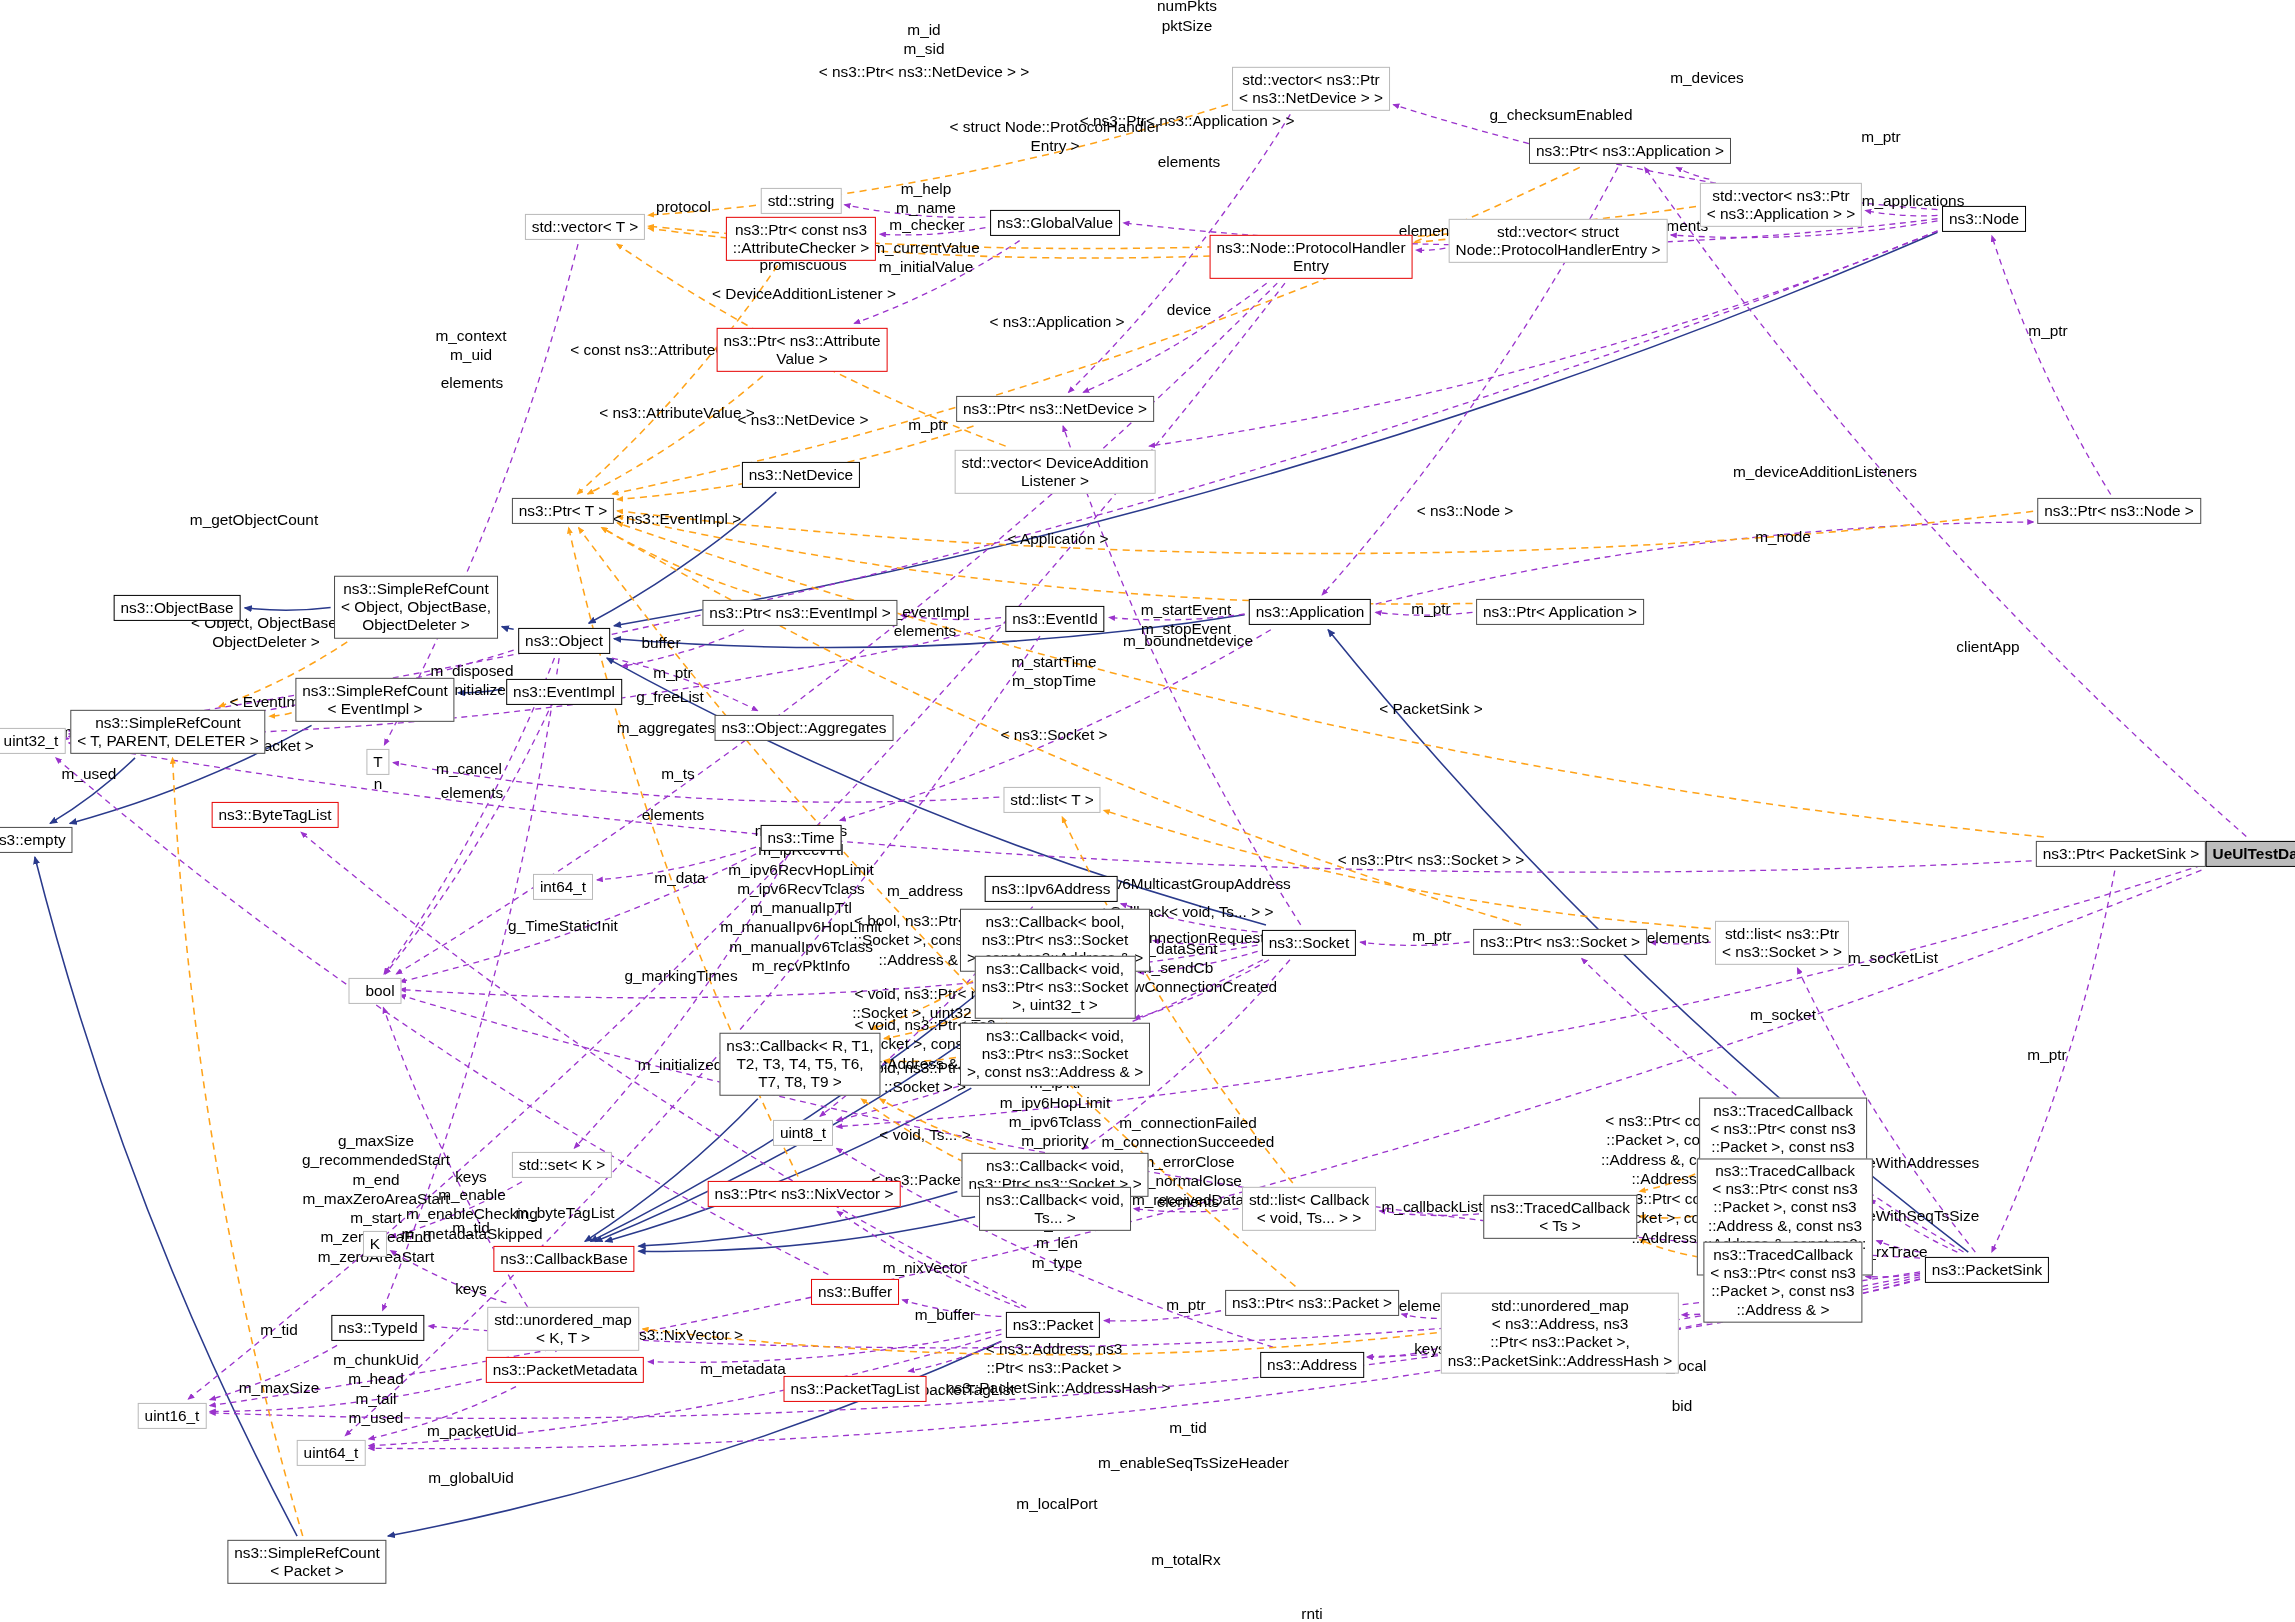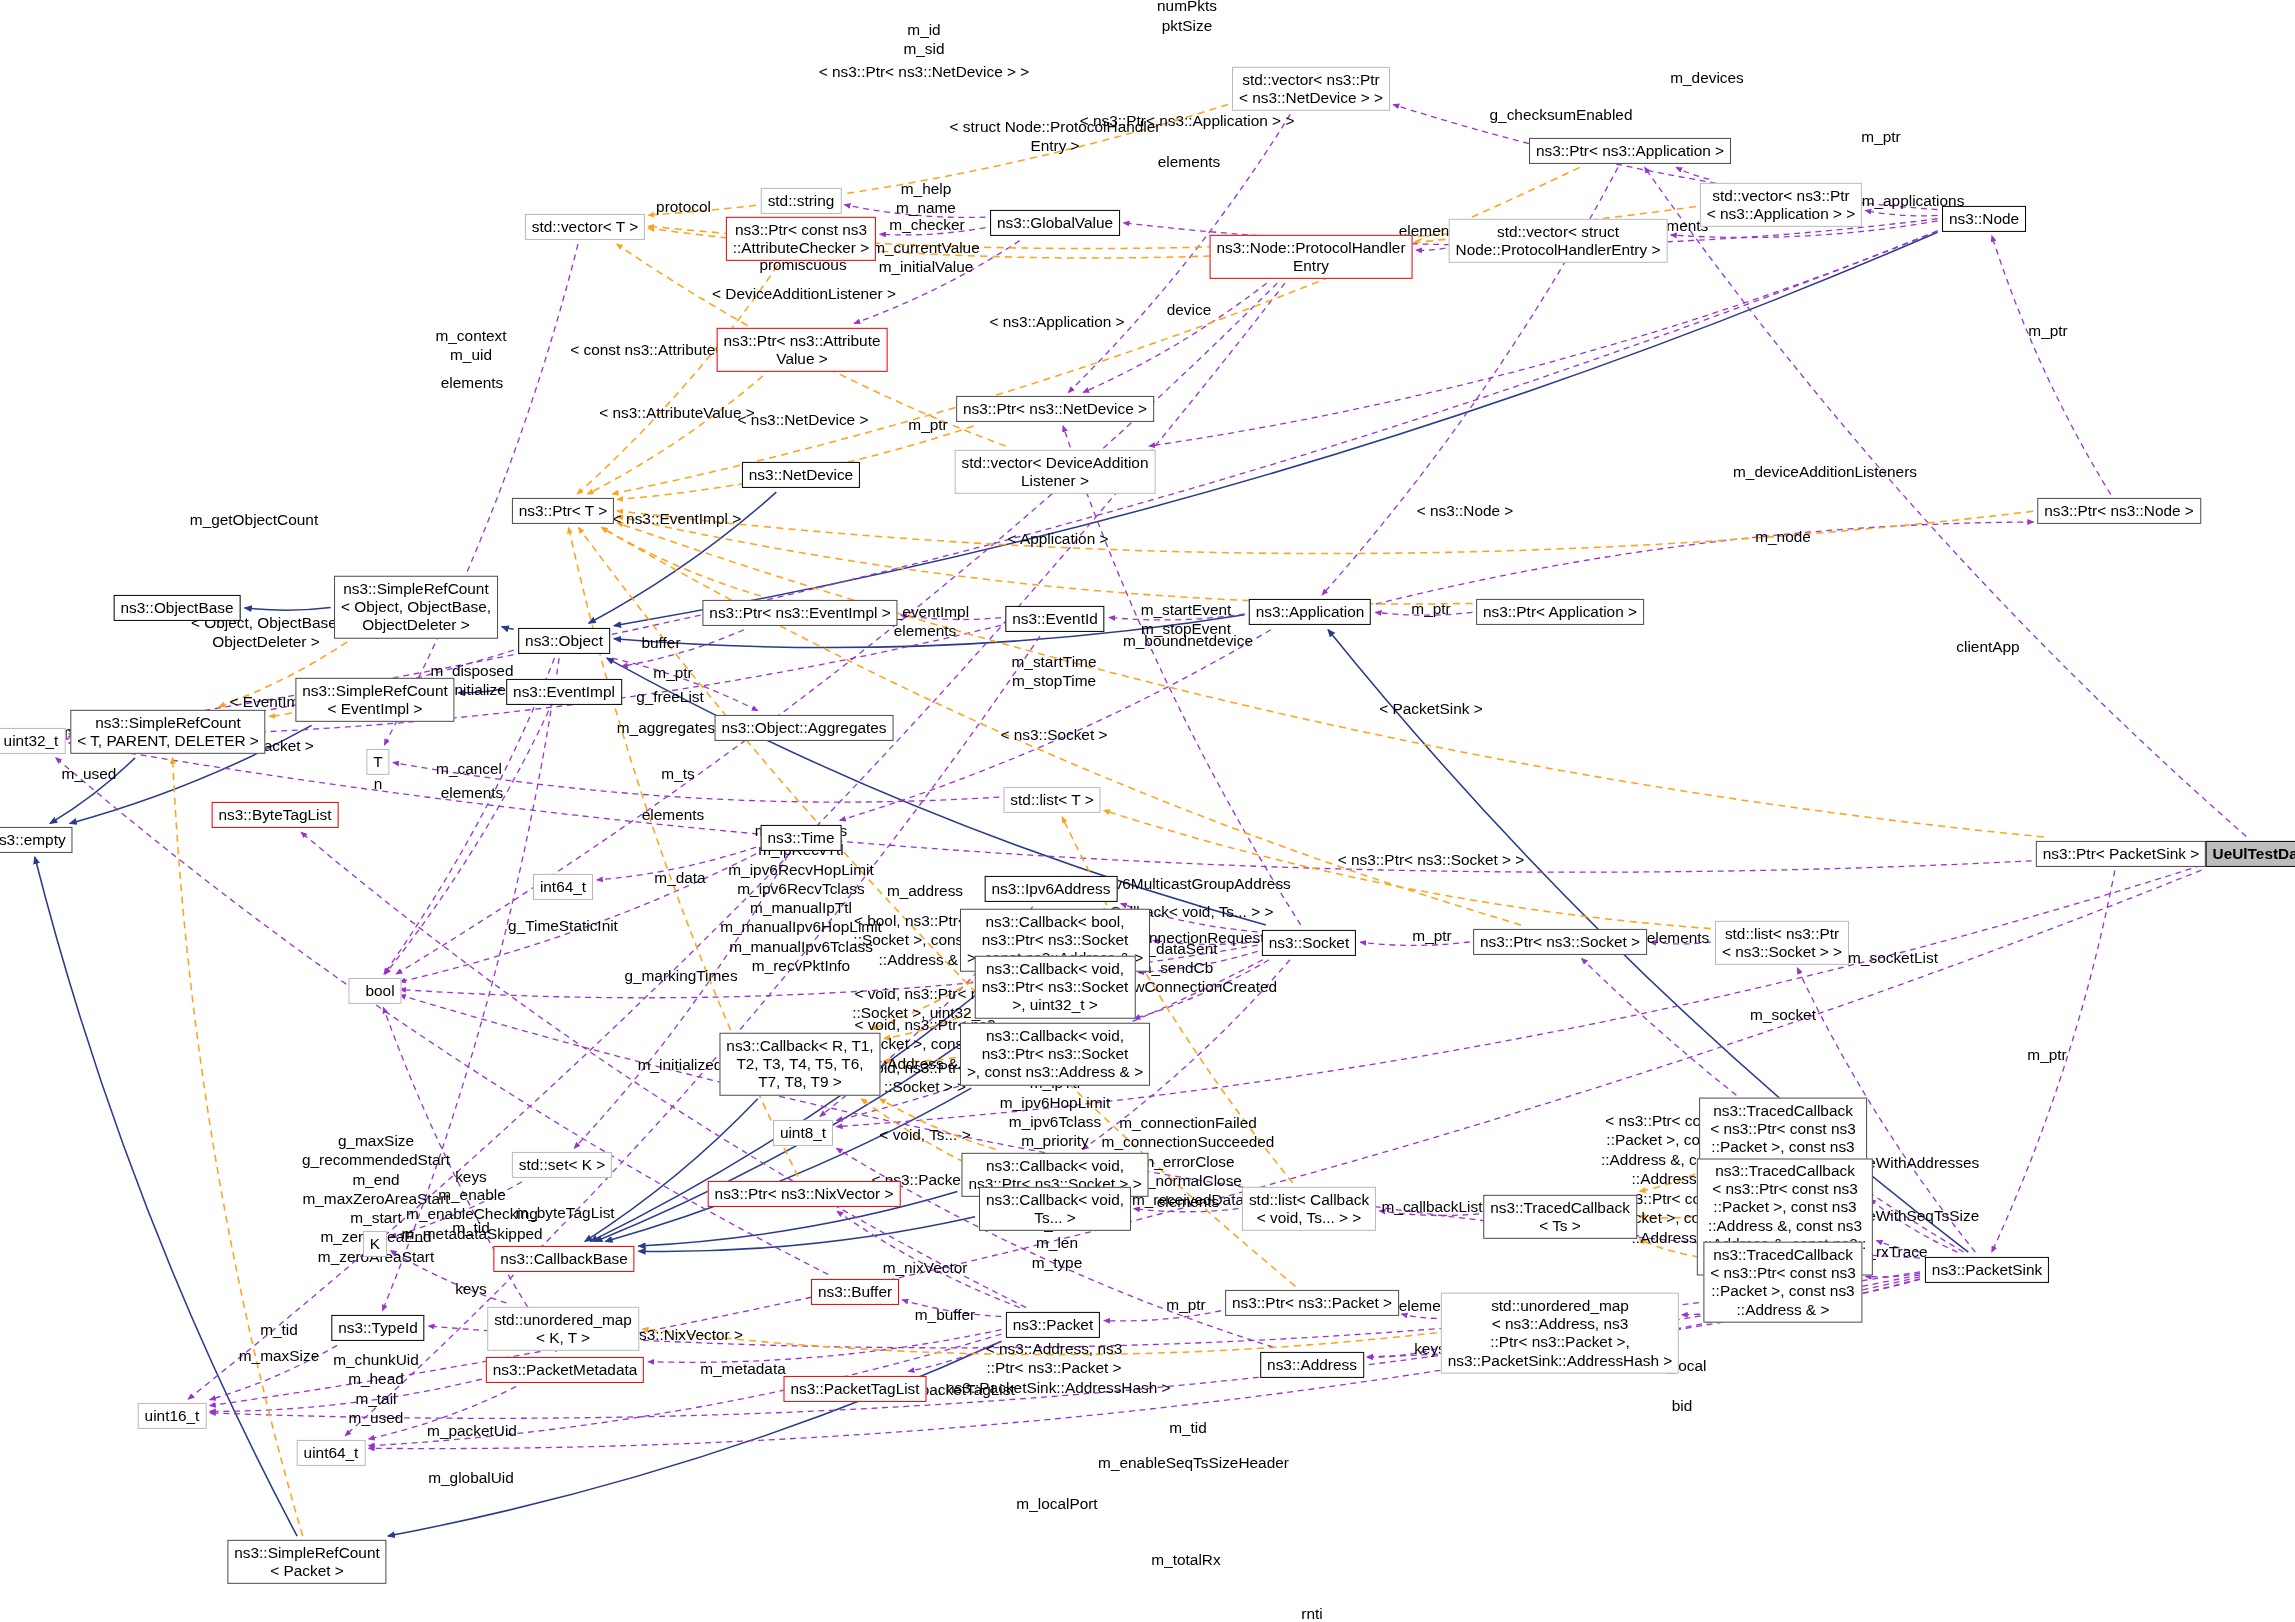--- a/index.html
+++ b/index.html
@@ -309,21 +309,21 @@
 m_end
 m_maxZeroAreaStart
 m_start
 m_zeroAreaEnd
 m_zeroAreaStart</div>
       <div class="elabel" style="left: 472px; top: 1214px;">m_enable
 m_enableChecking
 m_metadataSkipped</div>
       <div class="elabel" style="left: 565px; top: 1213px;">m_byteTagList</div>
       <div class="elabel" style="left: 279px; top: 1330px;">m_tid</div>
-      <div class="elabel" style="left: 279px; top: 1356px;">m_maxSize</div>
+      <div class="elabel" style="left: 279px; top: 1388px;">m_maxSize</div>
       <div class="elabel" style="left: 376px; top: 1388px;">m_chunkUid
 m_head
 m_tail
 m_used</div>
       <div class="elabel" style="left: 472px; top: 1431px;">m_packetUid</div>
       <div class="elabel" style="left: 471px; top: 1478px;">m_globalUid</div>
       <div class="elabel" style="left: 743px; top: 1369px;">m_metadata</div>
       <div class="elabel" style="left: 945px; top: 1315px;">m_buffer</div>
       <div class="elabel" style="left: 957px; top: 1390px;">m_packetTagList</div>
       <div class="elabel" style="left: 1186px; top: 1305px;">m_ptr</div>

